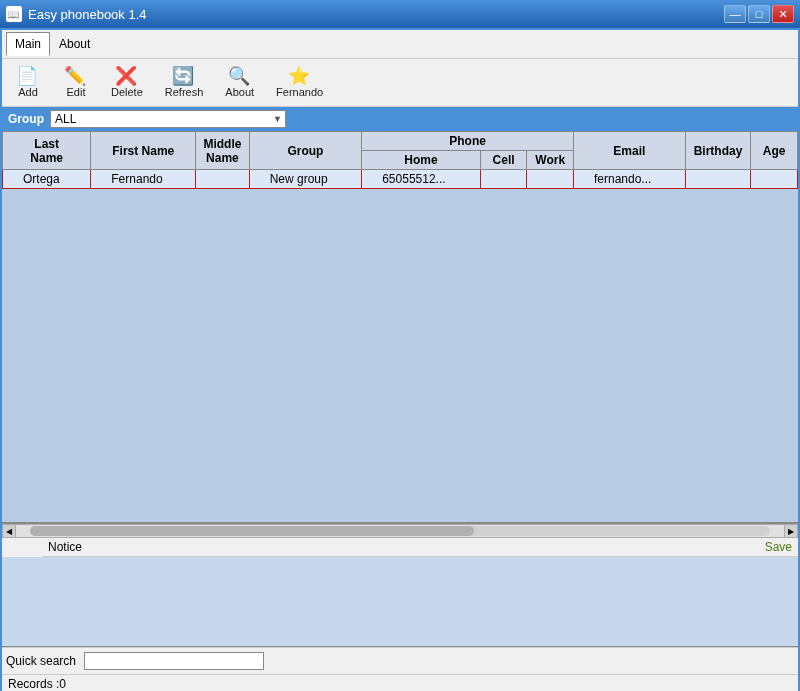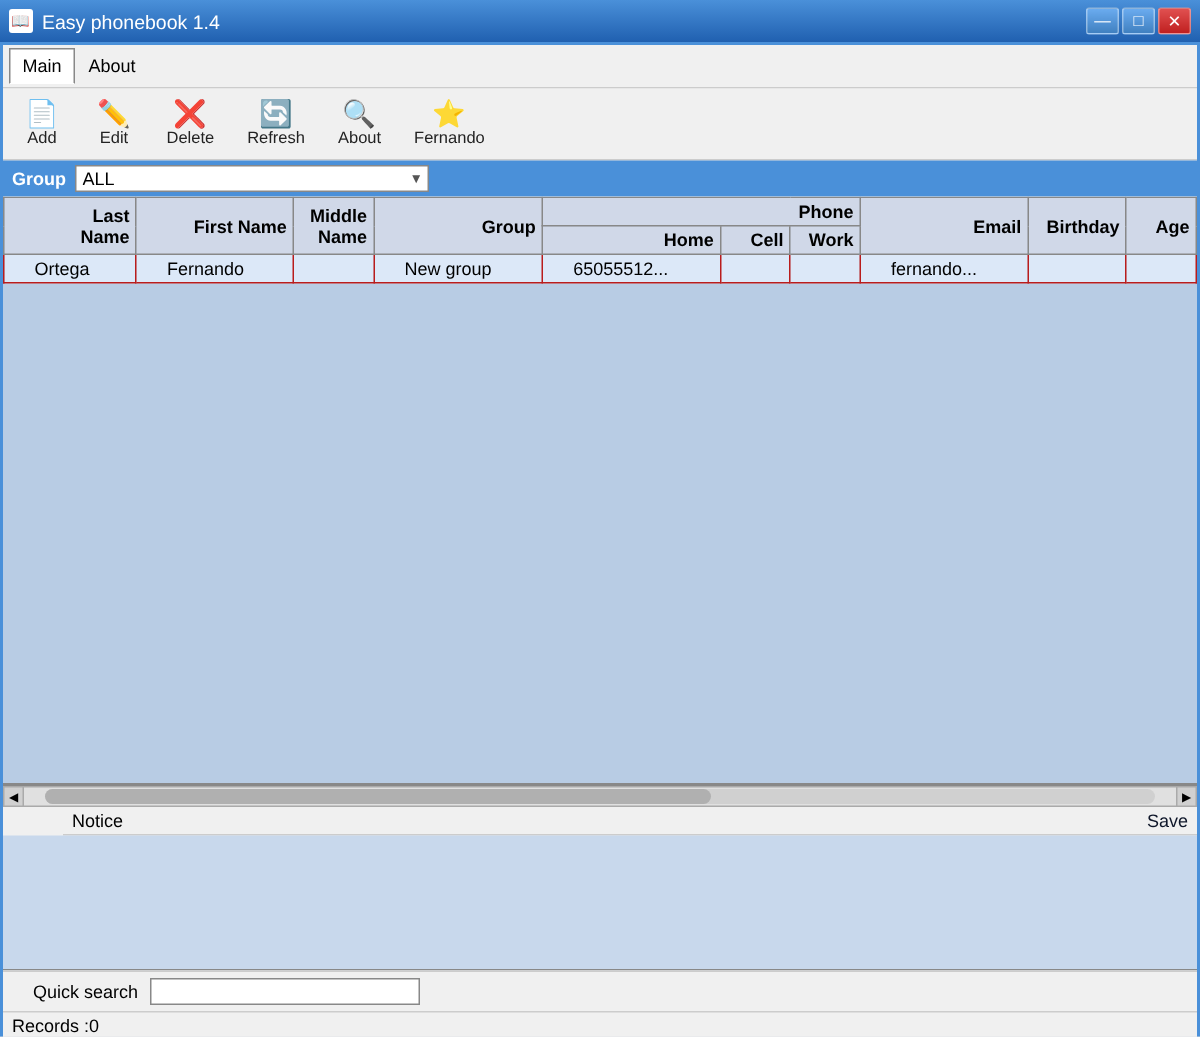--- a/index.html
+++ b/index.html
@@ -168,21 +168,21 @@
     table {
       width: 100%;
       border-collapse: collapse;
       font-size: 12px;
       background: #b8cce4;
     }
     thead tr th {
       background: #d0d8e8;
       border: 1px solid #888;
       padding: 2px 4px;
-      text-align: right;
+      text-align: center;
       font-weight: bold;
       white-space: nowrap;
     }
     tbody tr td {
       border: 1px solid #b91c1c;
       padding: 2px 20px;
       background: #dce8f8;
       white-space: nowrap;
     }
     tbody tr:nth-child(odd) td {
@@ -226,33 +226,33 @@
       display: flex;
       justify-content: space-between;
       padding: 2px 6px;
       background: #f0f0f0;
       border-bottom: 1px solid #ccc;
       font-size: 12px;
       margin-left: 40px;
     }
     .save-btn {
       cursor: pointer;
-      color: #0f172a;
+      color: #4d7c0f;
     }
     .notice-area {
       background: #c8d8ec;
       height: 90px;
       margin: 0;
       border-bottom: 1px solid #888;
     }
     .quick-search-bar {
       display: flex;
       align-items: center;
       gap: 8px;
-      padding: 4px 20px;
+      padding: 4px 4px;
       background: #f0f0f0;
       border-top: 1px solid #ccc;
     }
     .quick-search-label {
       font-size: 12px;
       color: #000;
     }
     .quick-search-input {
       border: 1px solid #888;
       background: white;

